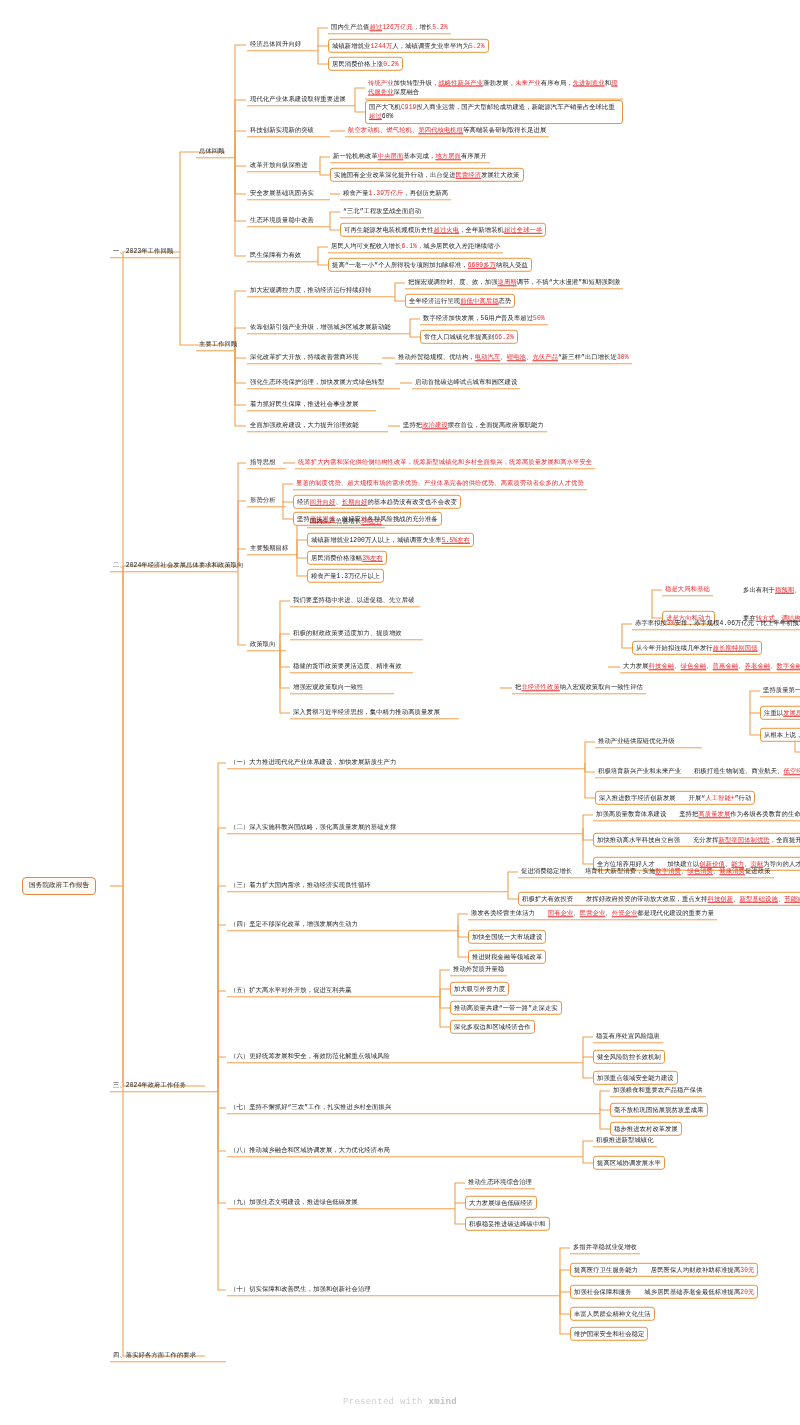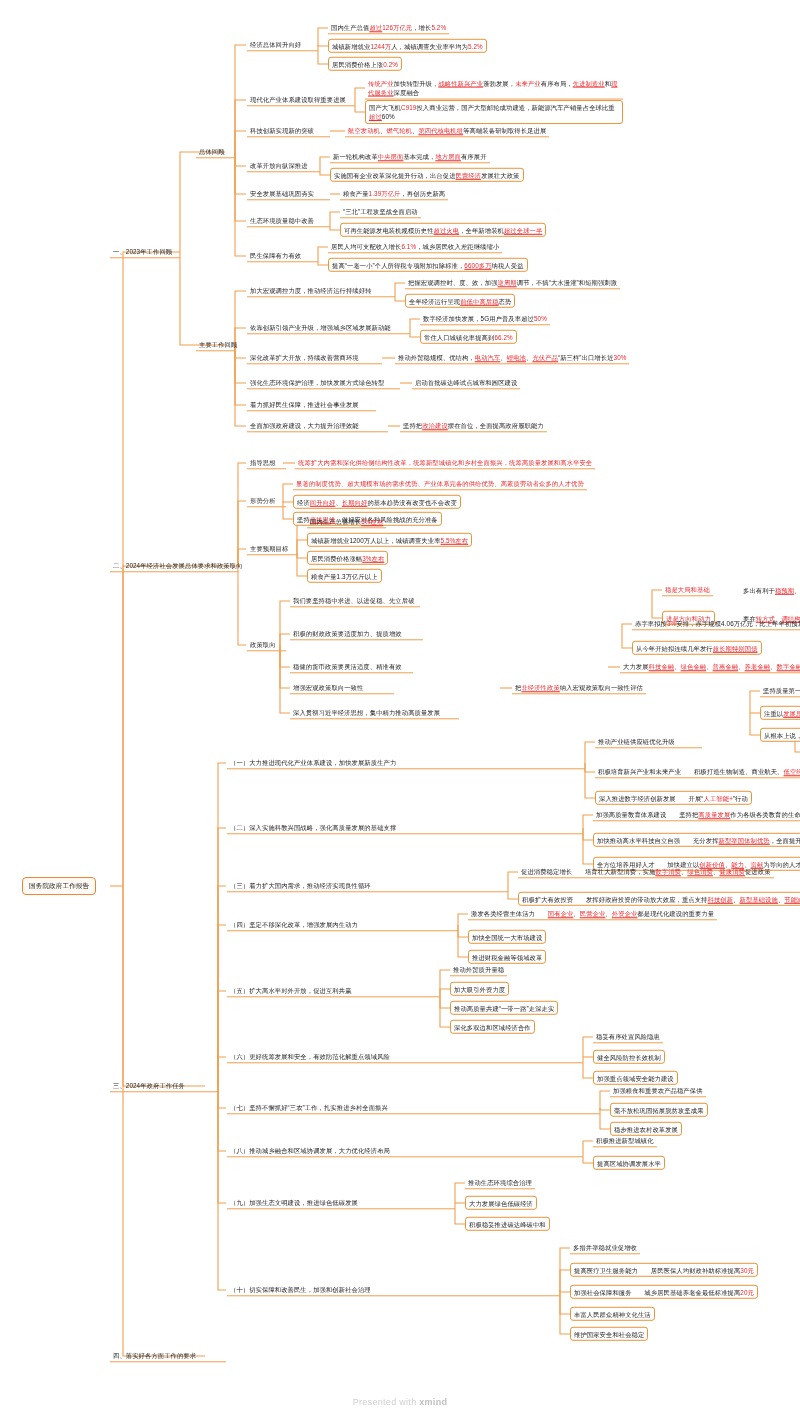--- a/index.html
+++ b/index.html
@@ -7,20 +7,21 @@
     margin: 0; padding: 0;
     background: #ffffff;
     font-family: "Liberation Sans", "DejaVu Sans", sans-serif;
   }
   #canvas {
     position: relative;
     width: 800px;
     height: 1425px;
     overflow: hidden;
     background: #ffffff;
+    font-family: Liberation Mono, monospace;
   }
   #edges {
     position: absolute;
     left: 0; top: 0;
     width: 800px; height: 1425px;
     pointer-events: none;
   }
   .node {
     position: absolute;
     white-space: nowrap;

